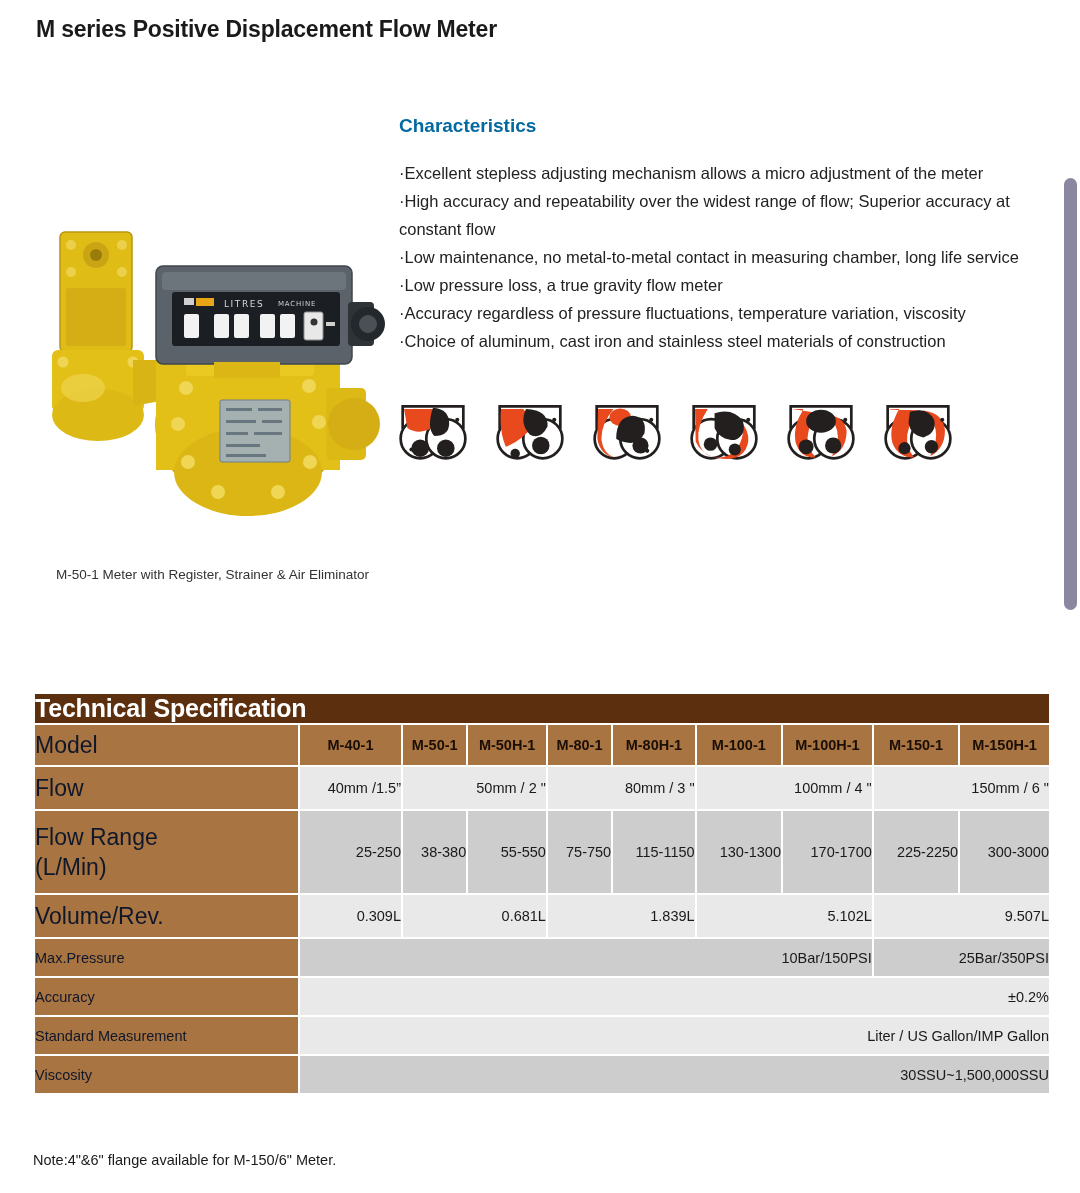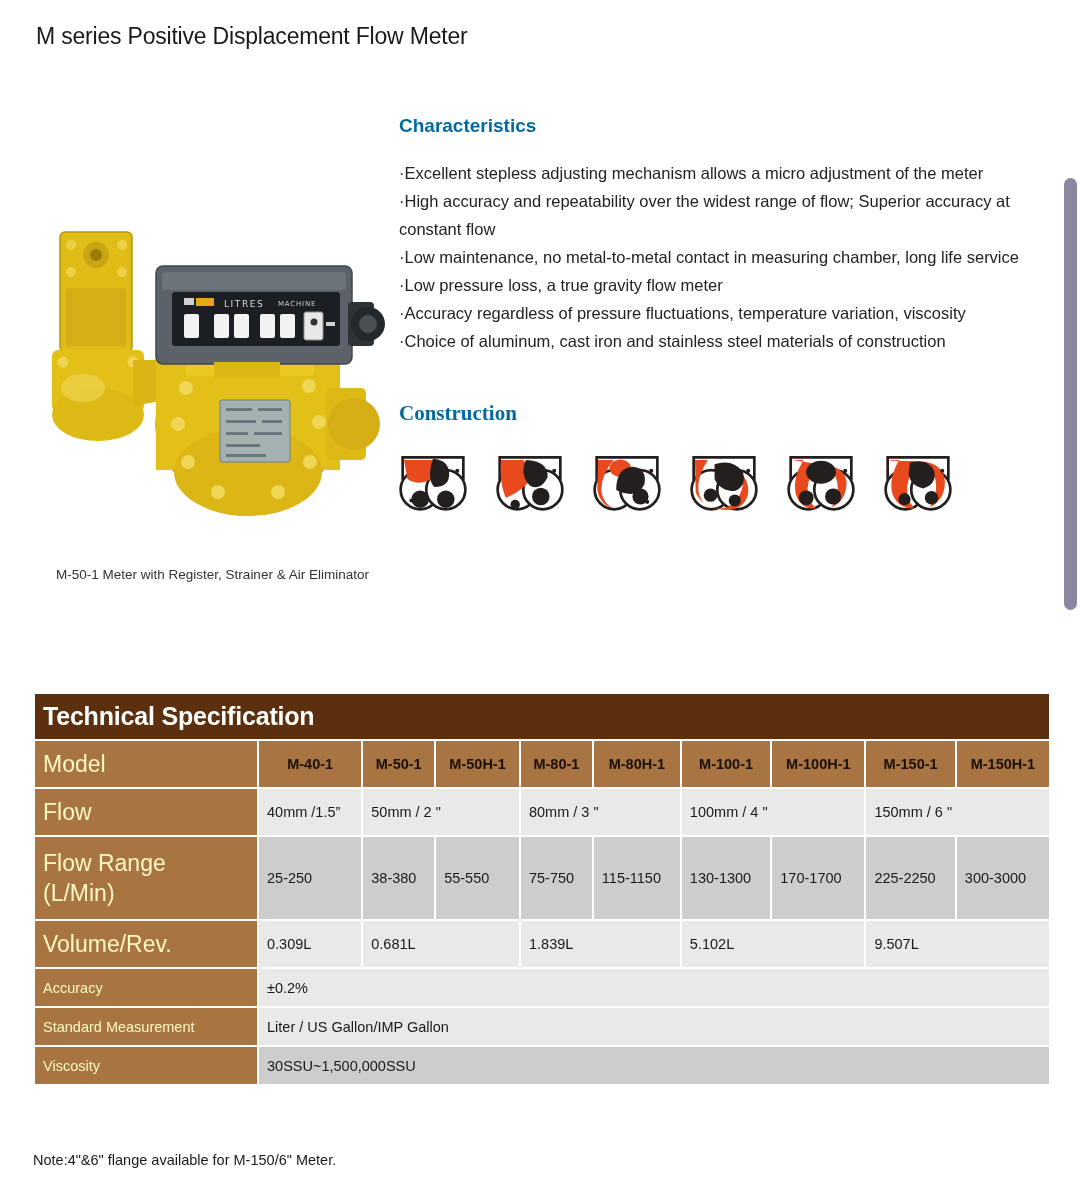--- a/index.html
+++ b/index.html
@@ -7,22 +7,22 @@
     width: 1080px; height: 1193px;
     background: #ffffff;
     font-family: "Liberation Sans", sans-serif;
     color: #222222;
     overflow: hidden;
   }
   .page { position: relative; width: 1080px; height: 1193px; background: #fff; }
 
   
   .page-title {
-    position: absolute; left: 36px; top: 23px;
-    font-size: 23px; font-weight: normal; letter-spacing: -0.2px;
+    position: absolute; left: 36px; top: 16px;
+    font-size: 23px; font-weight: bold; letter-spacing: -0.2px;
     color: #1a1a1a;
   }
 
   
   .product-col { position: absolute; left: 30px; top: 95px; width: 365px; }
   .product-figure {
     width: 365px; height: 455px;
     display: flex; align-items: flex-end; justify-content: center;
     position: relative;
   }
@@ -51,37 +51,37 @@
     background: #ffffff; border-radius: 9px;
   }
   .scrollbar-thumb {
     position: absolute; right: 3px; top: 178px; width: 13px; height: 432px;
     background: #8a87a0; border-radius: 7px;
   }
 
   
   .spec-wrap { position: absolute; left: 33px; top: 692px; width: 1018px; }
   table.spec { width: 1018px; border-collapse: separate; border-spacing: 2px 2px; }
-  table.spec td { padding: 8px; }
+  table.spec td { padding: 0; }
 
   .t-banner {
     background: #5c2f0e; color: #ffffff;
     font-size: 25px; font-weight: bold;
     padding: 8px 0 9px 8px; text-align: left;
     letter-spacing: -0.2px;
   }
   .lbl {
-    background: #a87442; color: #fef9c3;
+    background: #a87442; color: #0f172a;
     text-align: left; padding-left: 9px;
-    width: 222px;
+    width: 263px;
   }
   .lbl-big { font-size: 23px; line-height: 30px; }
   .lbl-small { font-size: 14.5px; }
   .cell {
-    text-align: left; color: #1a1a1a; font-size: 14.5px;
+    text-align: right; color: #1a1a1a; font-size: 14.5px;
   }
   .cell-lite { background: #e9e9e9; }
   .cell-dark { background: #cdcdcd; }
   .r-model td { height: 40px; }
   .r-model .modelhead {
     background: #a87442; color: #1a0e06;
     font-size: 14.5px; font-weight: bold; text-align: center;
   }
   .r-size td { height: 42px; }
   .r-flow td { height: 82px; }
@@ -194,21 +194,20 @@
     <div class="bullets">
       <span class="b">·Excellent stepless adjusting mechanism allows a micro adjustment of the meter</span>
       <span class="b">·High accuracy and repeatability over the widest range of flow; Superior accuracy at constant flow</span>
       <span class="b">·Low maintenance, no metal-to-metal contact in measuring chamber, long life service</span>
       <span class="b">·Low pressure loss, a true gravity flow meter</span>
       <span class="b">·Accuracy regardless of pressure fluctuations, temperature variation, viscosity</span>
       <span class="b">·Choice of aluminum, cast iron and stainless steel materials of construction</span>
     </div>
 
     <div class="construction-block">
-      <div class="section-h serif">Construction</div>
 
       <div class="construction-row">
 
         <svg class="lobe-icon" viewBox="0 0 100 92">
           <path d="M5 8 H95 V40 H5 Z" fill="#fff" stroke="#231f1e" stroke-width="4"></path>
           <circle cx="31" cy="56" r="29" fill="#fff" stroke="#231f1e" stroke-width="4"></circle>
           <circle cx="69" cy="56" r="29" fill="#fff" stroke="#231f1e" stroke-width="4"></circle>
           <path d="M7 12 H52 V38 Q30 52 12 40 Z" fill="#E8491D"></path>
           <path d="M50 10 Q74 12 74 33 Q74 52 52 52 Q40 40 50 10 Z" fill="#231f1e"></path>
           <circle cx="31" cy="70" r="13" fill="#231f1e"></circle>
@@ -329,20 +328,25 @@
 
       <tr class="r-vol">
         <td class="lbl lbl-big">Volume/Rev.</td>
         <td class="cell cell-lite">0.309L</td>
         <td class="cell cell-lite" colspan="2">0.681L</td>
         <td class="cell cell-lite" colspan="2">1.839L</td>
         <td class="cell cell-lite" colspan="2">5.102L</td>
         <td class="cell cell-lite" colspan="2">9.507L</td>
       </tr>
 
+      <tr class="r-sm">
+        <td class="lbl lbl-small">Max.Pressure</td>
+        <td class="cell cell-dark" colspan="7">10Bar/150PSI</td>
+        <td class="cell cell-dark" colspan="2">25Bar/350PSI</td>
+      </tr>
 
       <tr class="r-sm">
         <td class="lbl lbl-small">Accuracy</td>
         <td class="cell cell-lite" colspan="9">±0.2%</td>
       </tr>
 
 
       <tr class="r-sm">
         <td class="lbl lbl-small">Standard Measurement</td>
         <td class="cell cell-lite" colspan="9">Liter / US Gallon/IMP Gallon</td>

